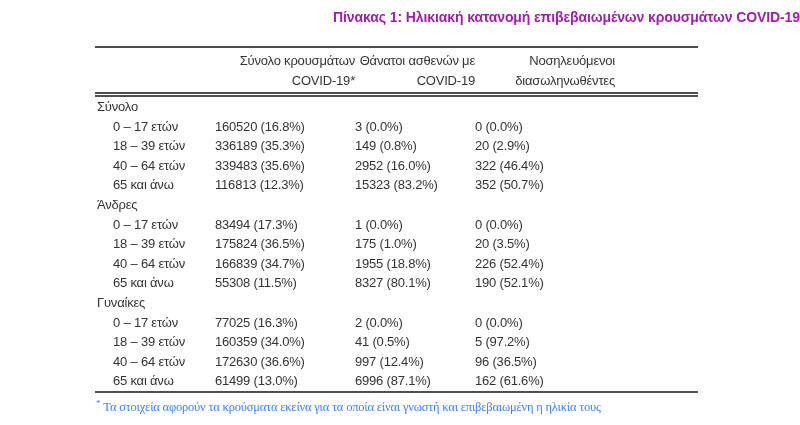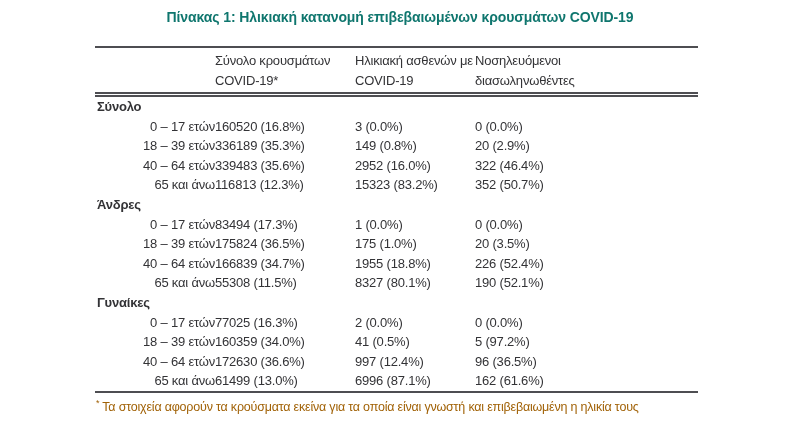--- a/index.html
+++ b/index.html
@@ -5,76 +5,77 @@
   html, body { margin:0; padding:0; }
   body {
     width:800px; height:425px; overflow:hidden;
     background:#ffffff;
     font-family:"Liberation Sans","DejaVu Sans",sans-serif;
     color:#333336;
   }
   .page { padding-top:9px; }
 
   .title {
-    text-align:center;
+    text-align:right;
     font-weight:bold;
     font-size:14px;
     letter-spacing:-0.1px;
-    color:#0f766e;
+    color:#a21caf;
   }
 
   table.covid {
     margin:21px 0 0 95px;
     width:603px;
     border-collapse:collapse;
     table-layout:fixed;
     border-top:2px solid #4e4e52;
     border-bottom:2px solid #4e4e52;
   }
   col.c-label  { width:120px; }
   col.c-cases  { width:140px; }
   col.c-deaths { width:120px; }
   col.c-intub  { width:140px; }
   col.c-fill   { width:83px; }
 
   thead th {
     font-weight:normal;
     font-size:13px;
     letter-spacing:-0.2px;
-    text-align:left;
+    text-align:right;
     vertical-align:middle;
     padding:3px 0 2px 0;
     border-bottom:5px double #4e4e52;
     color:#333336;
   }
   .hline { display:block; line-height:19.5px; white-space:nowrap; }
 
   tbody td {
     font-size:13px;
     letter-spacing:-0.2px;
     height:19.6px;
     line-height:19.6px;
     padding:0;
     vertical-align:middle;
     white-space:nowrap;
   }
   tr.section-row td {
-    font-weight:bold;
+    font-weight:normal;
     text-align:left;
     padding-left:2px;
   }
-  td.age { text-align:right; padding-left:18px; }
+  td.age { text-align:left; padding-left:18px; }
   td.num { }
 
   .footnote {
     margin:5px 0 0 96px;
     font-size:12.5px;
     letter-spacing:-0.2px;
-    color:#a16207;
+    color:#3b82f6;
     white-space:nowrap;
+    font-family:Liberation Serif, serif;
   }
   .footnote sup { font-size:9px; margin-right:3px; }
 </style>
 </head>
 <body>
 
 <div class="page">
 
   <div class="title">Πίνακας 1: Ηλικιακή κατανομή επιβεβαιωμένων κρουσμάτων COVID-19</div>
 
@@ -87,21 +88,21 @@
       <col class="c-fill">
     </colgroup>
     <thead>
       <tr>
         <th></th>
         <th>
           <span class="hline">Σύνολο κρουσμάτων</span>
           <span class="hline">COVID-19*</span>
         </th>
         <th>
-          <span class="hline">Ηλικιακή ασθενών με</span>
+          <span class="hline">Θάνατοι ασθενών με</span>
           <span class="hline">COVID-19</span>
         </th>
         <th>
           <span class="hline">Νοσηλευόμενοι</span>
           <span class="hline">διασωληνωθέντες</span>
         </th>
         <th></th>
       </tr>
     </thead>
     <tbody>

